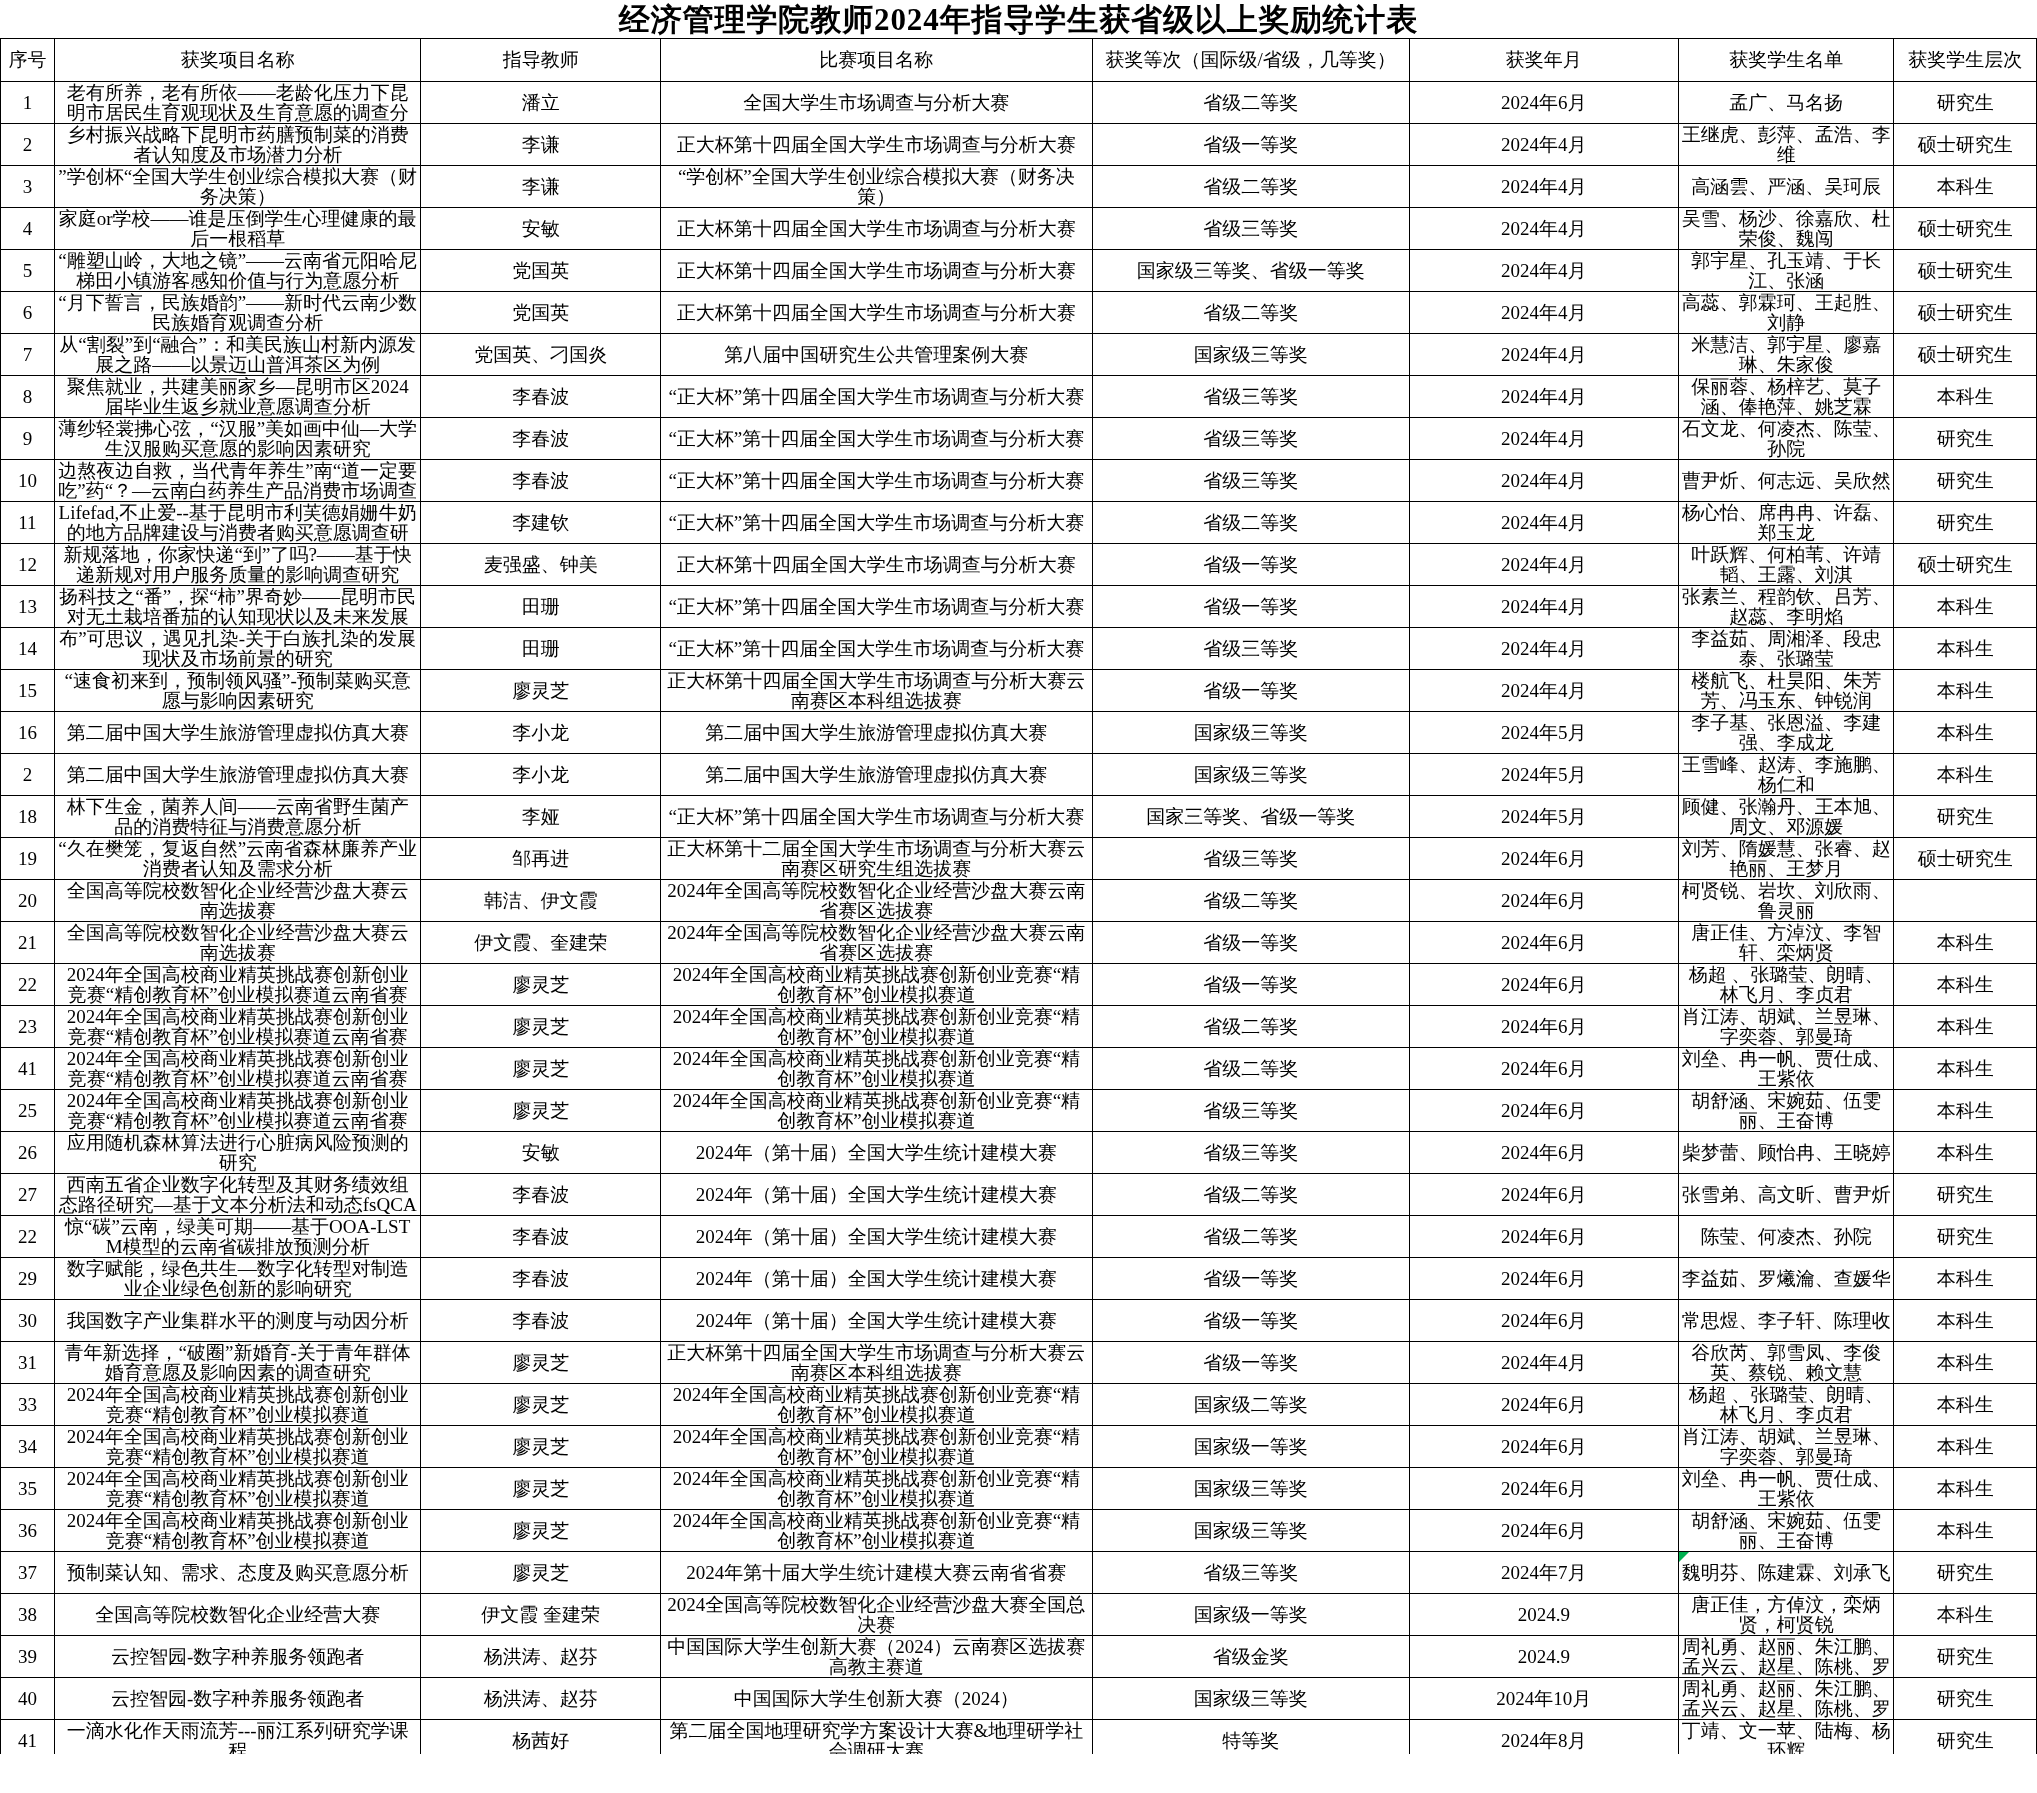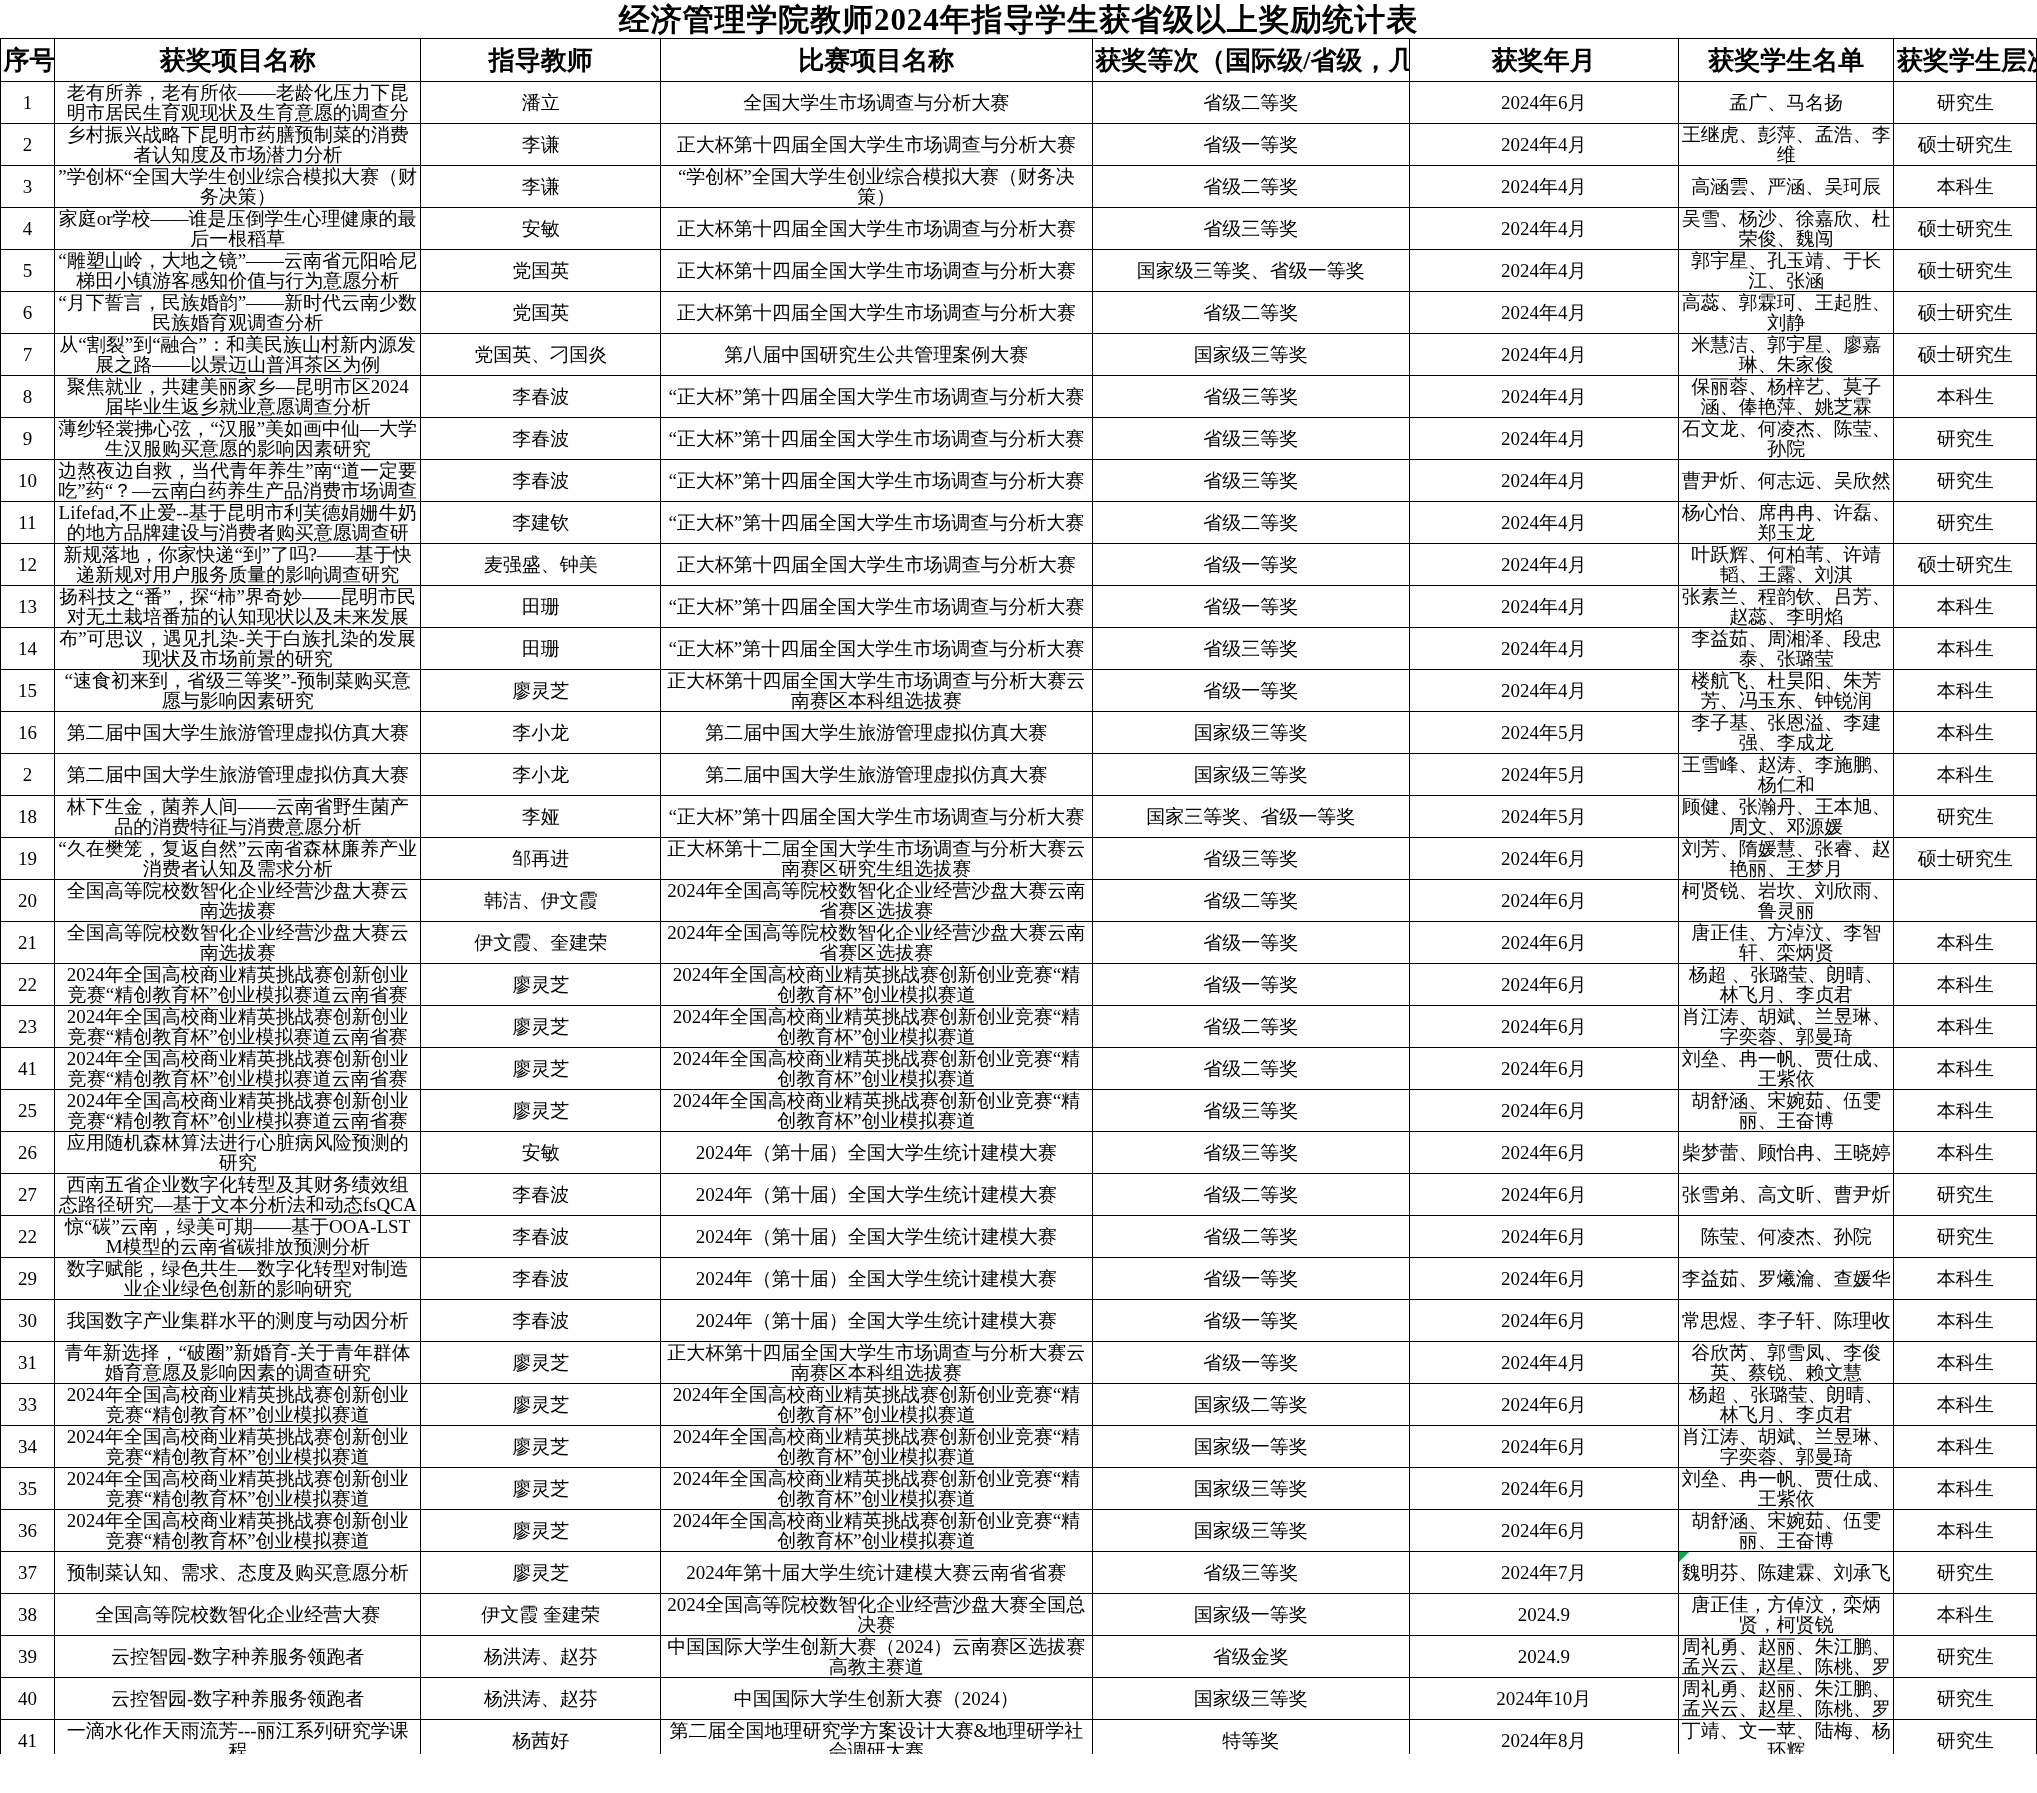--- a/index.html
+++ b/index.html
@@ -6,21 +6,21 @@
   body{width:2037px;font-family:"Liberation Serif","DejaVu Serif",serif;color:#000;}
   .page{width:2037px;height:1754px;overflow:hidden;background:#fff;}
   .title{height:38px;line-height:40px;text-align:center;font-size:31px;font-weight:bold;letter-spacing:0.9px;}
   table.awards{border-collapse:collapse;width:2037px;table-layout:fixed;}
   col.c-seq{width:2.65%;} col.c-project{width:18.0%;} col.c-teacher{width:11.77%;}
   col.c-competition{width:21.2%;} col.c-award{width:15.57%;} col.c-date{width:13.23%;}
   col.c-students{width:10.58%;} col.c-level{width:7.0%;}
   th,td{border:0.9px solid #000;border-top-width:1.7px;border-bottom-width:1.7px;
         text-align:center;vertical-align:middle;padding:0 2.6px;overflow:hidden;position:relative;}
   thead tr{height:43px;}
-  th{font-size:26px;font-weight:bold;white-space:nowrap;}
+  th{font-size:19px;font-weight:normal;white-space:nowrap;}
   tbody tr{height:42px;}
   td{font-size:19px;}
   .cw{max-height:40px;line-height:20px;overflow:hidden;word-break:break-all;}
   .marker{position:absolute;top:0;left:0;width:0;height:0;
           border-top:10.4px solid #00b050;border-right:10.4px solid transparent;}
 </style>
 </head>
 <body>
 
 <div class="page">
@@ -411,21 +411,21 @@
           </td>
           <td>
             <div class="cw">本科生</div>
           </td>
         </tr>
         <tr>
           <td>
             <div class="cw">15</div>
           </td>
           <td>
-            <div class="cw">“速食初来到，省级三等奖”-预制菜购买意愿与影响因素研究</div>
+            <div class="cw">“速食初来到，预制领风骚”-预制菜购买意愿与影响因素研究</div>
           </td>
           <td>
             <div class="cw">廖灵芝</div>
           </td>
           <td>
             <div class="cw">正大杯第十四届全国大学生市场调查与分析大赛云南赛区本科组选拔赛</div>
           </td>
           <td>
             <div class="cw">省级一等奖</div>
           </td>

